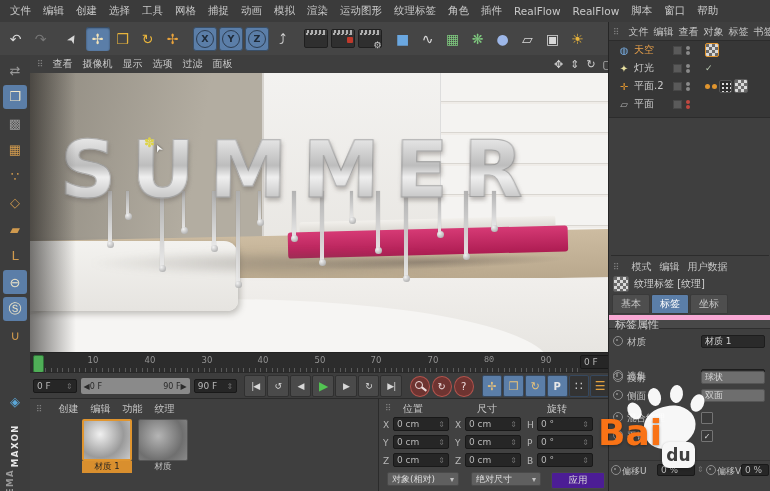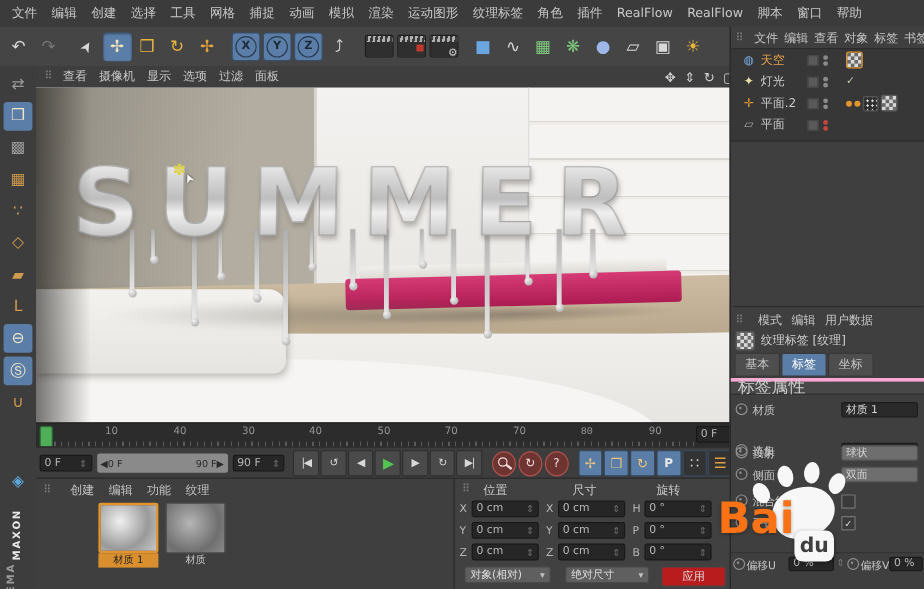--- a/index.html
+++ b/index.html
@@ -73,42 +73,42 @@
   
   .mats{left:30px;top:398px;width:348px;height:93px;background:#3f3f3f;border-top:1px solid #2b2b2b;}
   .thumb{width:46px;height:42px;border-radius:2px;}
   .mlbl{width:50px;height:12px;font-size:8.5px;text-align:center;overflow:hidden;}
   
   .coords{left:378px;top:398px;width:230px;height:93px;background:#414141;border-top:1px solid #2b2b2b;border-left:1px solid #2b2b2b;}
   .chead{position:absolute;top:3px;font-size:10px;color:#cacaca;}
   .clbl{position:absolute;font-size:9px;color:#b8b8b8;}
   .ddl{background:#5f5f5f;border:1px solid #4a4a4a;color:#dedede;font-size:9px;display:flex;align-items:center;padding:0 4px;border-radius:2px;height:14px;}
   .ddl .ar{margin-left:auto;color:#c2c2c2;font-size:8px;}
-  .applybtn{background:#b91c1c;border:1px solid #474747;border-radius:2px;color:#dedede;font-size:9.5px;display:flex;align-items:center;justify-content:center;height:15px;}
+  .applybtn{background:#4c1d95;border:1px solid #474747;border-radius:2px;color:#dedede;font-size:9.5px;display:flex;align-items:center;justify-content:center;height:15px;}
   
   .rpanel{left:608px;top:22px;width:162px;height:469px;background:#3f3f3f;border-left:1px solid #262626;}
   .objlist{position:absolute;left:0;top:18px;width:162px;height:76px;background:#373737;border-top:1px solid #2c2c2c;border-bottom:1px solid #2c2c2c;}
   .orow{position:absolute;left:0;width:162px;height:18px;display:flex;align-items:center;}
   .oico{width:14px;text-align:center;font-size:10px;margin-left:8px;}
   .oname{font-size:10px;color:#c9c9c9;margin-left:3px;}
   .ocol{position:absolute;left:64px;display:flex;align-items:center;gap:2px;}
   .lsq{width:7px;height:7px;background:#5a5a5a;border:1px solid #474747;}
   .vdots{display:flex;flex-direction:column;gap:1px;margin-left:2px;}
   .vd{width:4px;height:4px;border-radius:50%;background:#8a8a8a;}
   .vd.red{background:#c24840;}
   .otags{position:absolute;left:96px;display:flex;align-items:center;gap:2px;}
   .ttag{width:12px;height:12px;border-radius:2px;border:1px solid #5a5a5a;background:conic-gradient(#d8d8d8 0 25%,#6a6a6a 0 50%,#d8d8d8 0 75%,#6a6a6a 0);background-size:6px 6px;}
   .ttag.sel{border:1px solid #e0952f;}
   .stag{width:11px;height:11px;border-radius:2px;background:#2e2e2e;border:1px solid #555;
         background-image:radial-gradient(#ddd 1px,transparent 1px);background-size:4px 4px;background-position:1px 1px;}
   .pdot{width:5px;height:5px;border-radius:50%;background:#e0952f;}
   .chk{color:#b9c9b2;font-size:9px;}
   .tab{padding:2px 8px;font-size:10px;color:#c6c6c6;background:#4e4e4e;border:1px solid #3a3a3a;border-radius:2px 2px 0 0;margin-right:1px;}
   .tab.active{background:#5b7ea8;color:#fff;}
-  .sechdr{position:absolute;left:0;width:162px;height:14px;background:#484848;border-top:3px solid #f9a8d4;border-bottom:1px solid #2e2e2e;font-size:14px;color:#cfcfcf;display:flex;align-items:center;padding-left:6px;box-sizing:border-box;}
+  .sechdr{position:absolute;left:0;width:162px;height:14px;background:#484848;border-top:5px solid #f9a8d4;border-bottom:1px solid #2e2e2e;font-size:11px;color:#cfcfcf;display:flex;align-items:center;padding-left:6px;box-sizing:border-box;}
   .rc{width:8px;height:8px;border:1px solid #8f8f8f;border-radius:50%;position:relative;}
   .rc::after{content:"";position:absolute;left:2px;top:2px;width:2px;height:2px;border-radius:50%;background:#8f8f8f;}
   .albl{font-size:9.5px;color:#c3c3c3;}
   .afld{position:absolute;left:92px;width:64px;height:13px;background:#2a2a2a;border:1px solid #1d1d1d;border-radius:2px;color:#d5d5d5;font-size:9px;display:flex;align-items:center;padding:0 3px;box-sizing:border-box;}
   .addl{background:#6e6e6e;border-color:#555;}
   .cbx{position:absolute;left:92px;width:10px;height:10px;background:#3a3a3a;border:1px solid #747474;border-radius:1px;display:flex;align-items:center;justify-content:center;font-size:8px;color:#ddd;}
   
   .wm{pointer-events:none;z-index:60;}
   .toe{position:absolute;width:13px;height:18px;border-radius:50%;background:#fff;opacity:.96;}
   .pad{position:absolute;width:52px;height:42px;border-radius:48% 52% 55% 45%;background:#fff;opacity:.96;transform:rotate(-14deg);}

